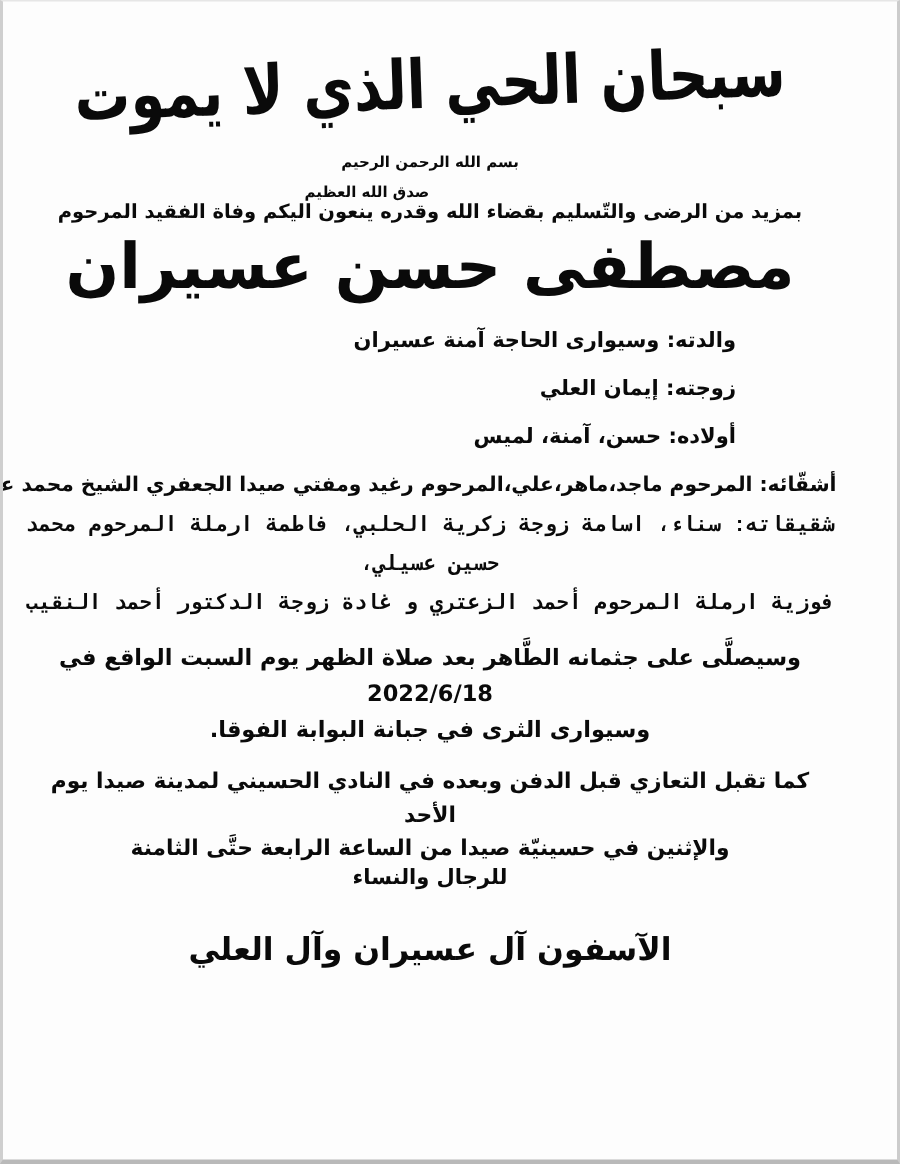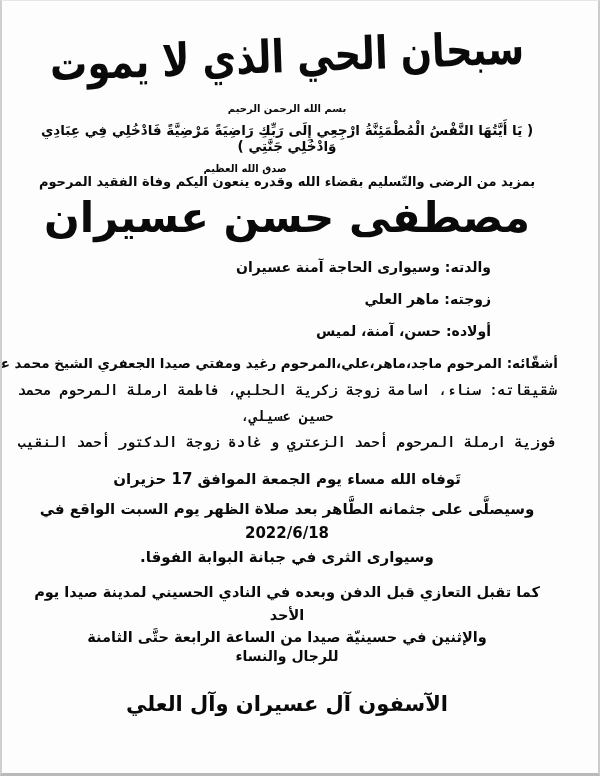--- a/index.html
+++ b/index.html
@@ -54,43 +54,41 @@
 </style>
 </head>
 <body>
 
 <div class="page">
 
   <div class="calligraphy">سبحان الحي الذي لا يموت</div>
 
   <p class="basmala">بسم الله الرحمن الرحيم</p>
 
-  <p class="verse">( يَا أَيَّتُهَا النَّفْسُ الْمُطْمَئِنَّةُ ارْجِعِي إِلَى رَبِّكِ رَاضِيَةً مَرْضِيَّةً فَادْخُلِي فِي عِبَادِي وَادْخُلِي جَنَّتِي )</p>
 
   <p class="attribution">صدق الله العظيم</p>
 
   <p class="intro">بمزيد من الرضى والتّسليم بقضاء الله وقدره ينعون اليكم وفاة الفقيد المرحوم</p>
 
   <h1 class="deceased-name">مصطفى حسن عسيران</h1>
 
 
   <div class="family">
     <p>والدته: وسيوارى الحاجة آمنة عسيران</p>
-    <p>زوجته: ماهر العلي</p>
+    <p>زوجته: إيمان العلي</p>
     <p>أولاده: حسن، آمنة، لميس</p>
   </div>
 
   <p class="brothers">أشقّائه: المرحوم ماجد،ماهر،علي،المرحوم رغيد ومفتي صيدا الجعفري الشيخ محمد عسيران</p>
 
   <div class="sisters">
     <p>شقيقاته: سناء، اسامة زوجة زكرية الحلبي، فاطمة ارملة المرحوم محمد حسين عسيلي،</p>
     <p>فوزية ارملة المرحوم أحمد الزعتري و غادة زوجة الدكتور أحمد النقيب</p>
   </div>
 
-  <p class="death">تَوفاه الله مساء يوم الجمعة الموافق 17 حزيران</p>
 
   <div class="funeral">
     <p>وسيصلَّى على جثمانه الطَّاهر بعد صلاة الظهر يوم السبت الواقع في 2022/6/18</p>
     <p>وسيوارى الثرى في جبانة البوابة الفوقا.</p>
   </div>
 
   <div class="condolences">
     <p>كما تقبل التعازي قبل الدفن وبعده في النادي الحسيني لمدينة صيدا يوم الأحد</p>
     <p>والإثنين في حسينيّة صيدا من الساعة الرابعة حتَّى الثامنة</p>
   </div>

